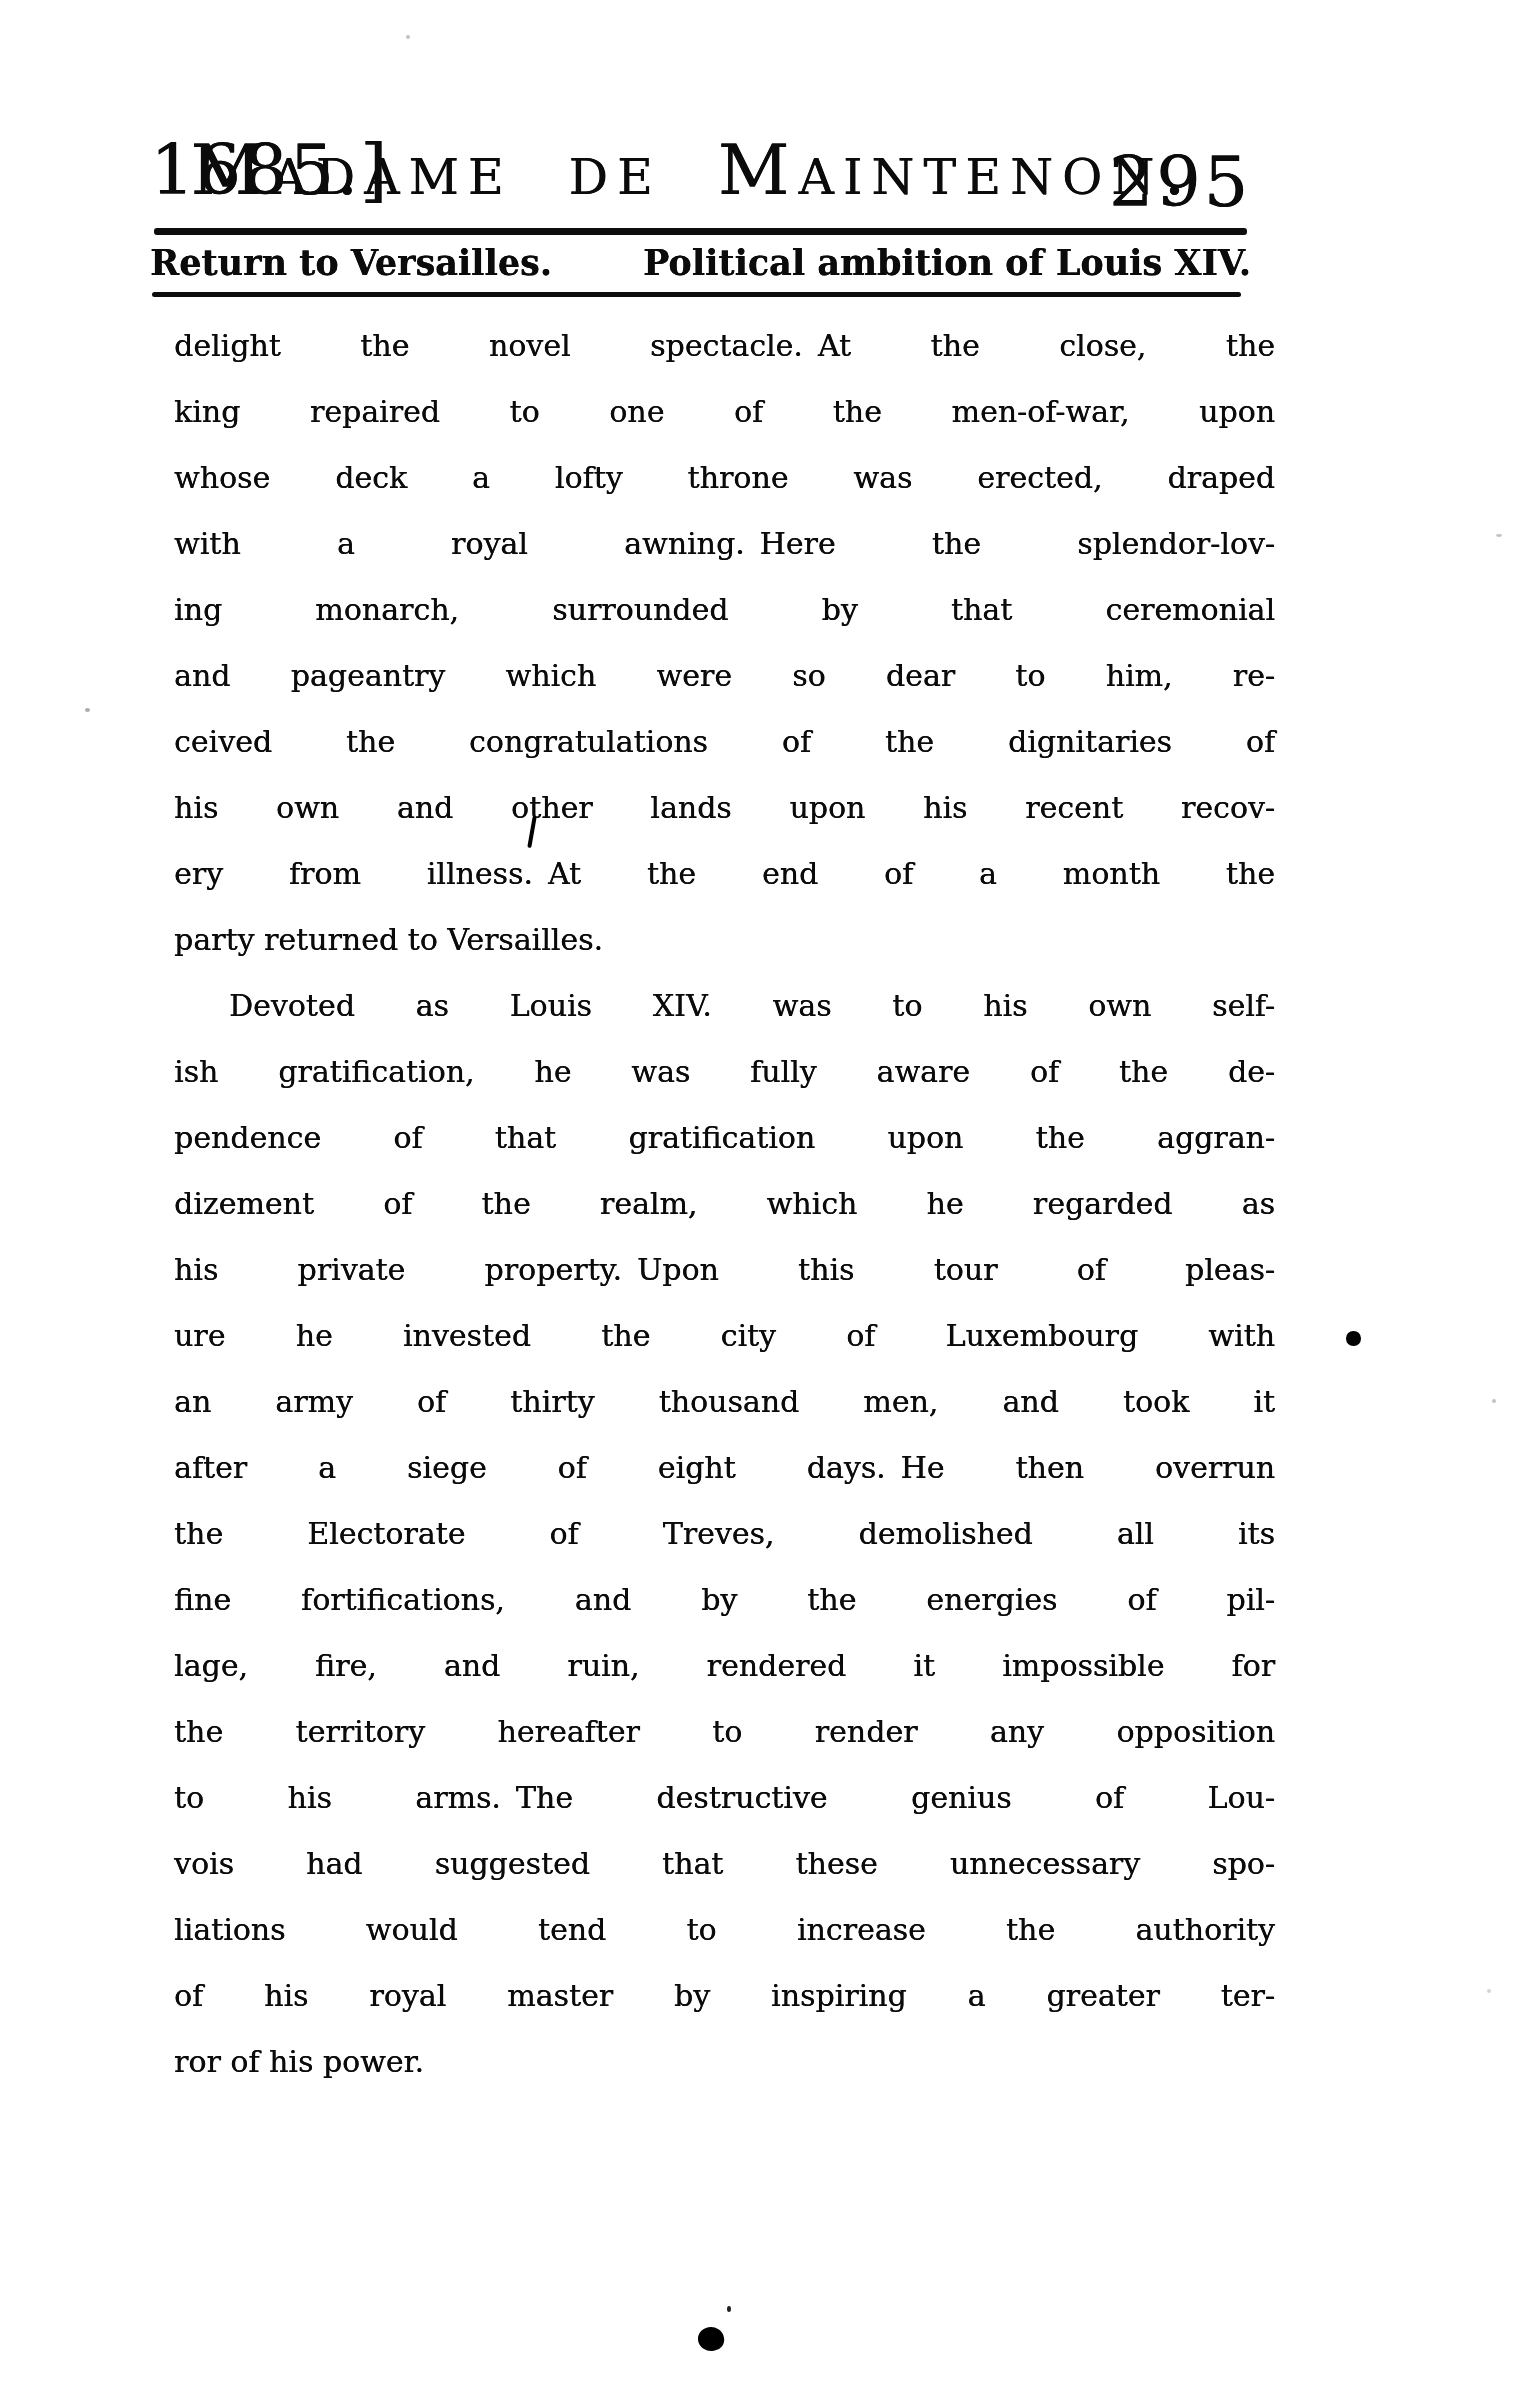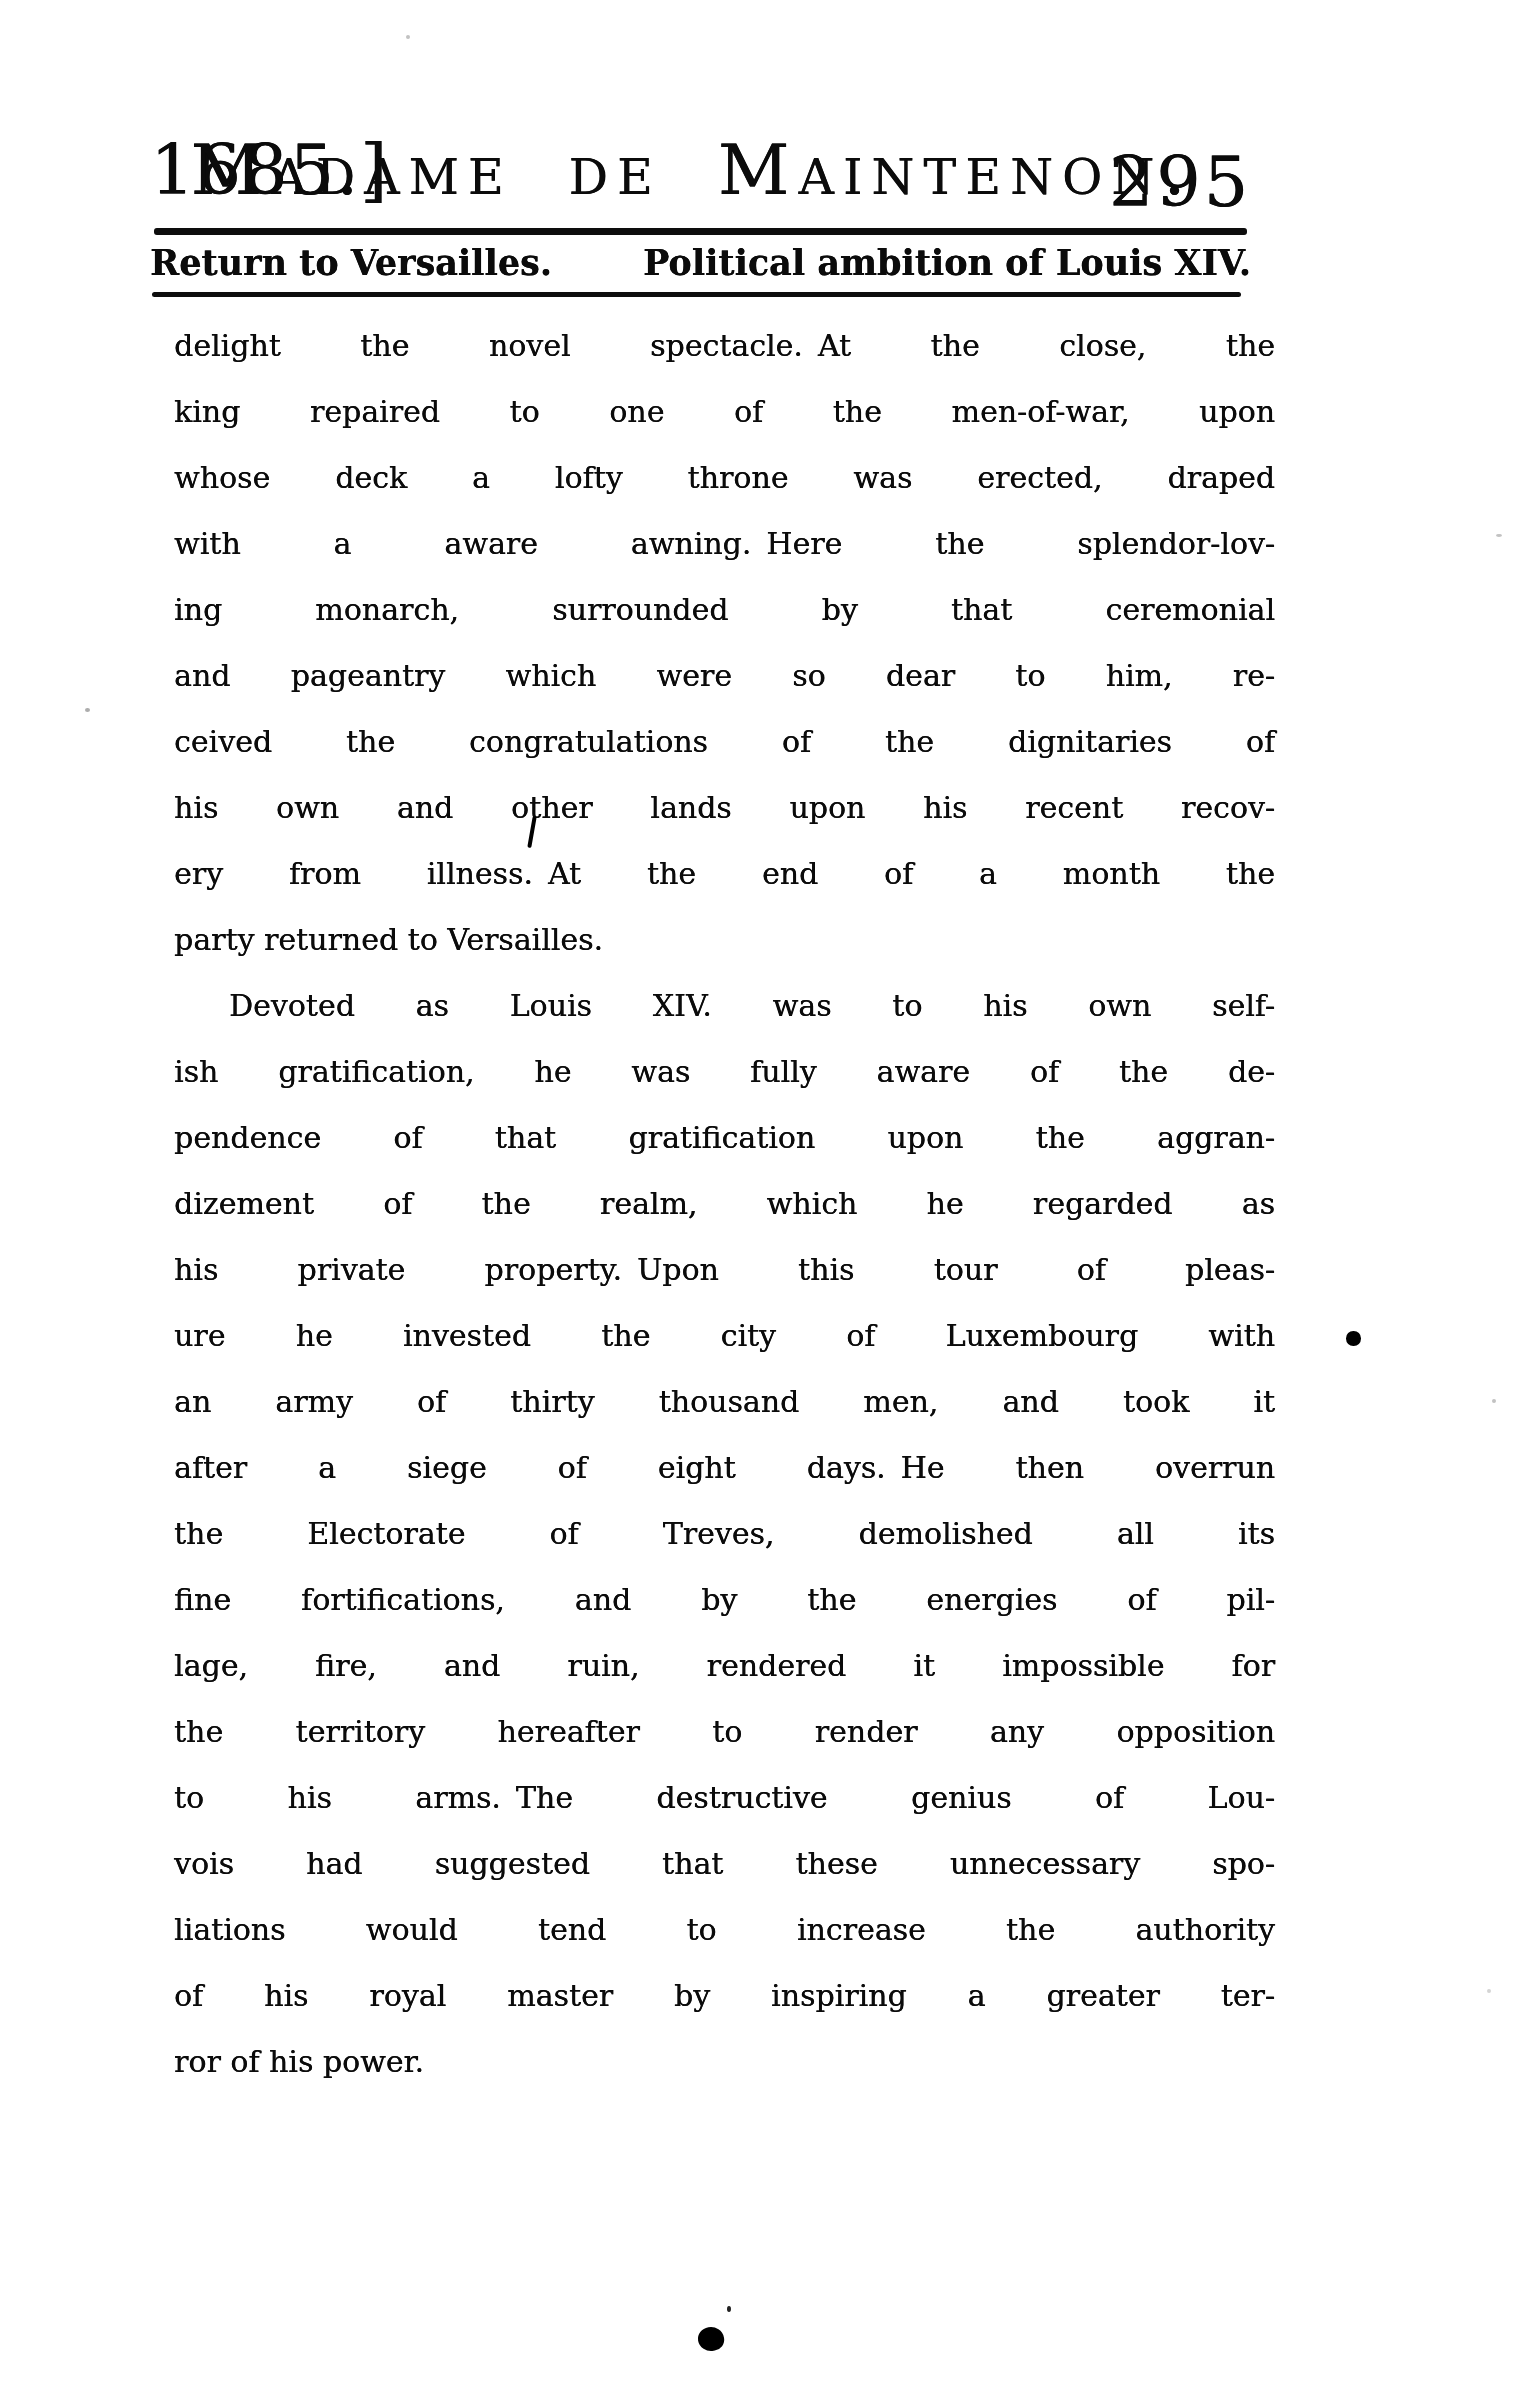--- a/index.html
+++ b/index.html
@@ -85,21 +85,21 @@
     <span class="caption-left">Return to Versailles.</span>
     <span class="caption-right">Political ambition of Louis XIV.</span>
   </div>
 
   <div class="rule rule-bottom"></div>
 
   <main class="body-text">
     <div class="tl">delight the novel spectacle. At the close, the</div>
     <div class="tl">king repaired to one of the men-of-war, upon</div>
     <div class="tl">whose deck a lofty throne was erected, draped</div>
-    <div class="tl">with a aware awning. Here the splendor-lov-</div>
+    <div class="tl">with a royal awning. Here the splendor-lov-</div>
     <div class="tl">ing monarch, surrounded by that ceremonial</div>
     <div class="tl">and pageantry which were so dear to him, re-</div>
     <div class="tl">ceived the congratulations of the dignitaries of</div>
     <div class="tl">his own and other lands upon his recent recov-</div>
     <div class="tl">ery from illness. At the end of a month the</div>
     <div class="tl end">party returned to Versailles.</div>
     <div class="tl indent">Devoted as Louis XIV. was to his own self-</div>
     <div class="tl">ish gratification, he was fully aware of the de-</div>
     <div class="tl">pendence of that gratification upon the aggran-</div>
     <div class="tl">dizement of the realm, which he regarded as</div>

